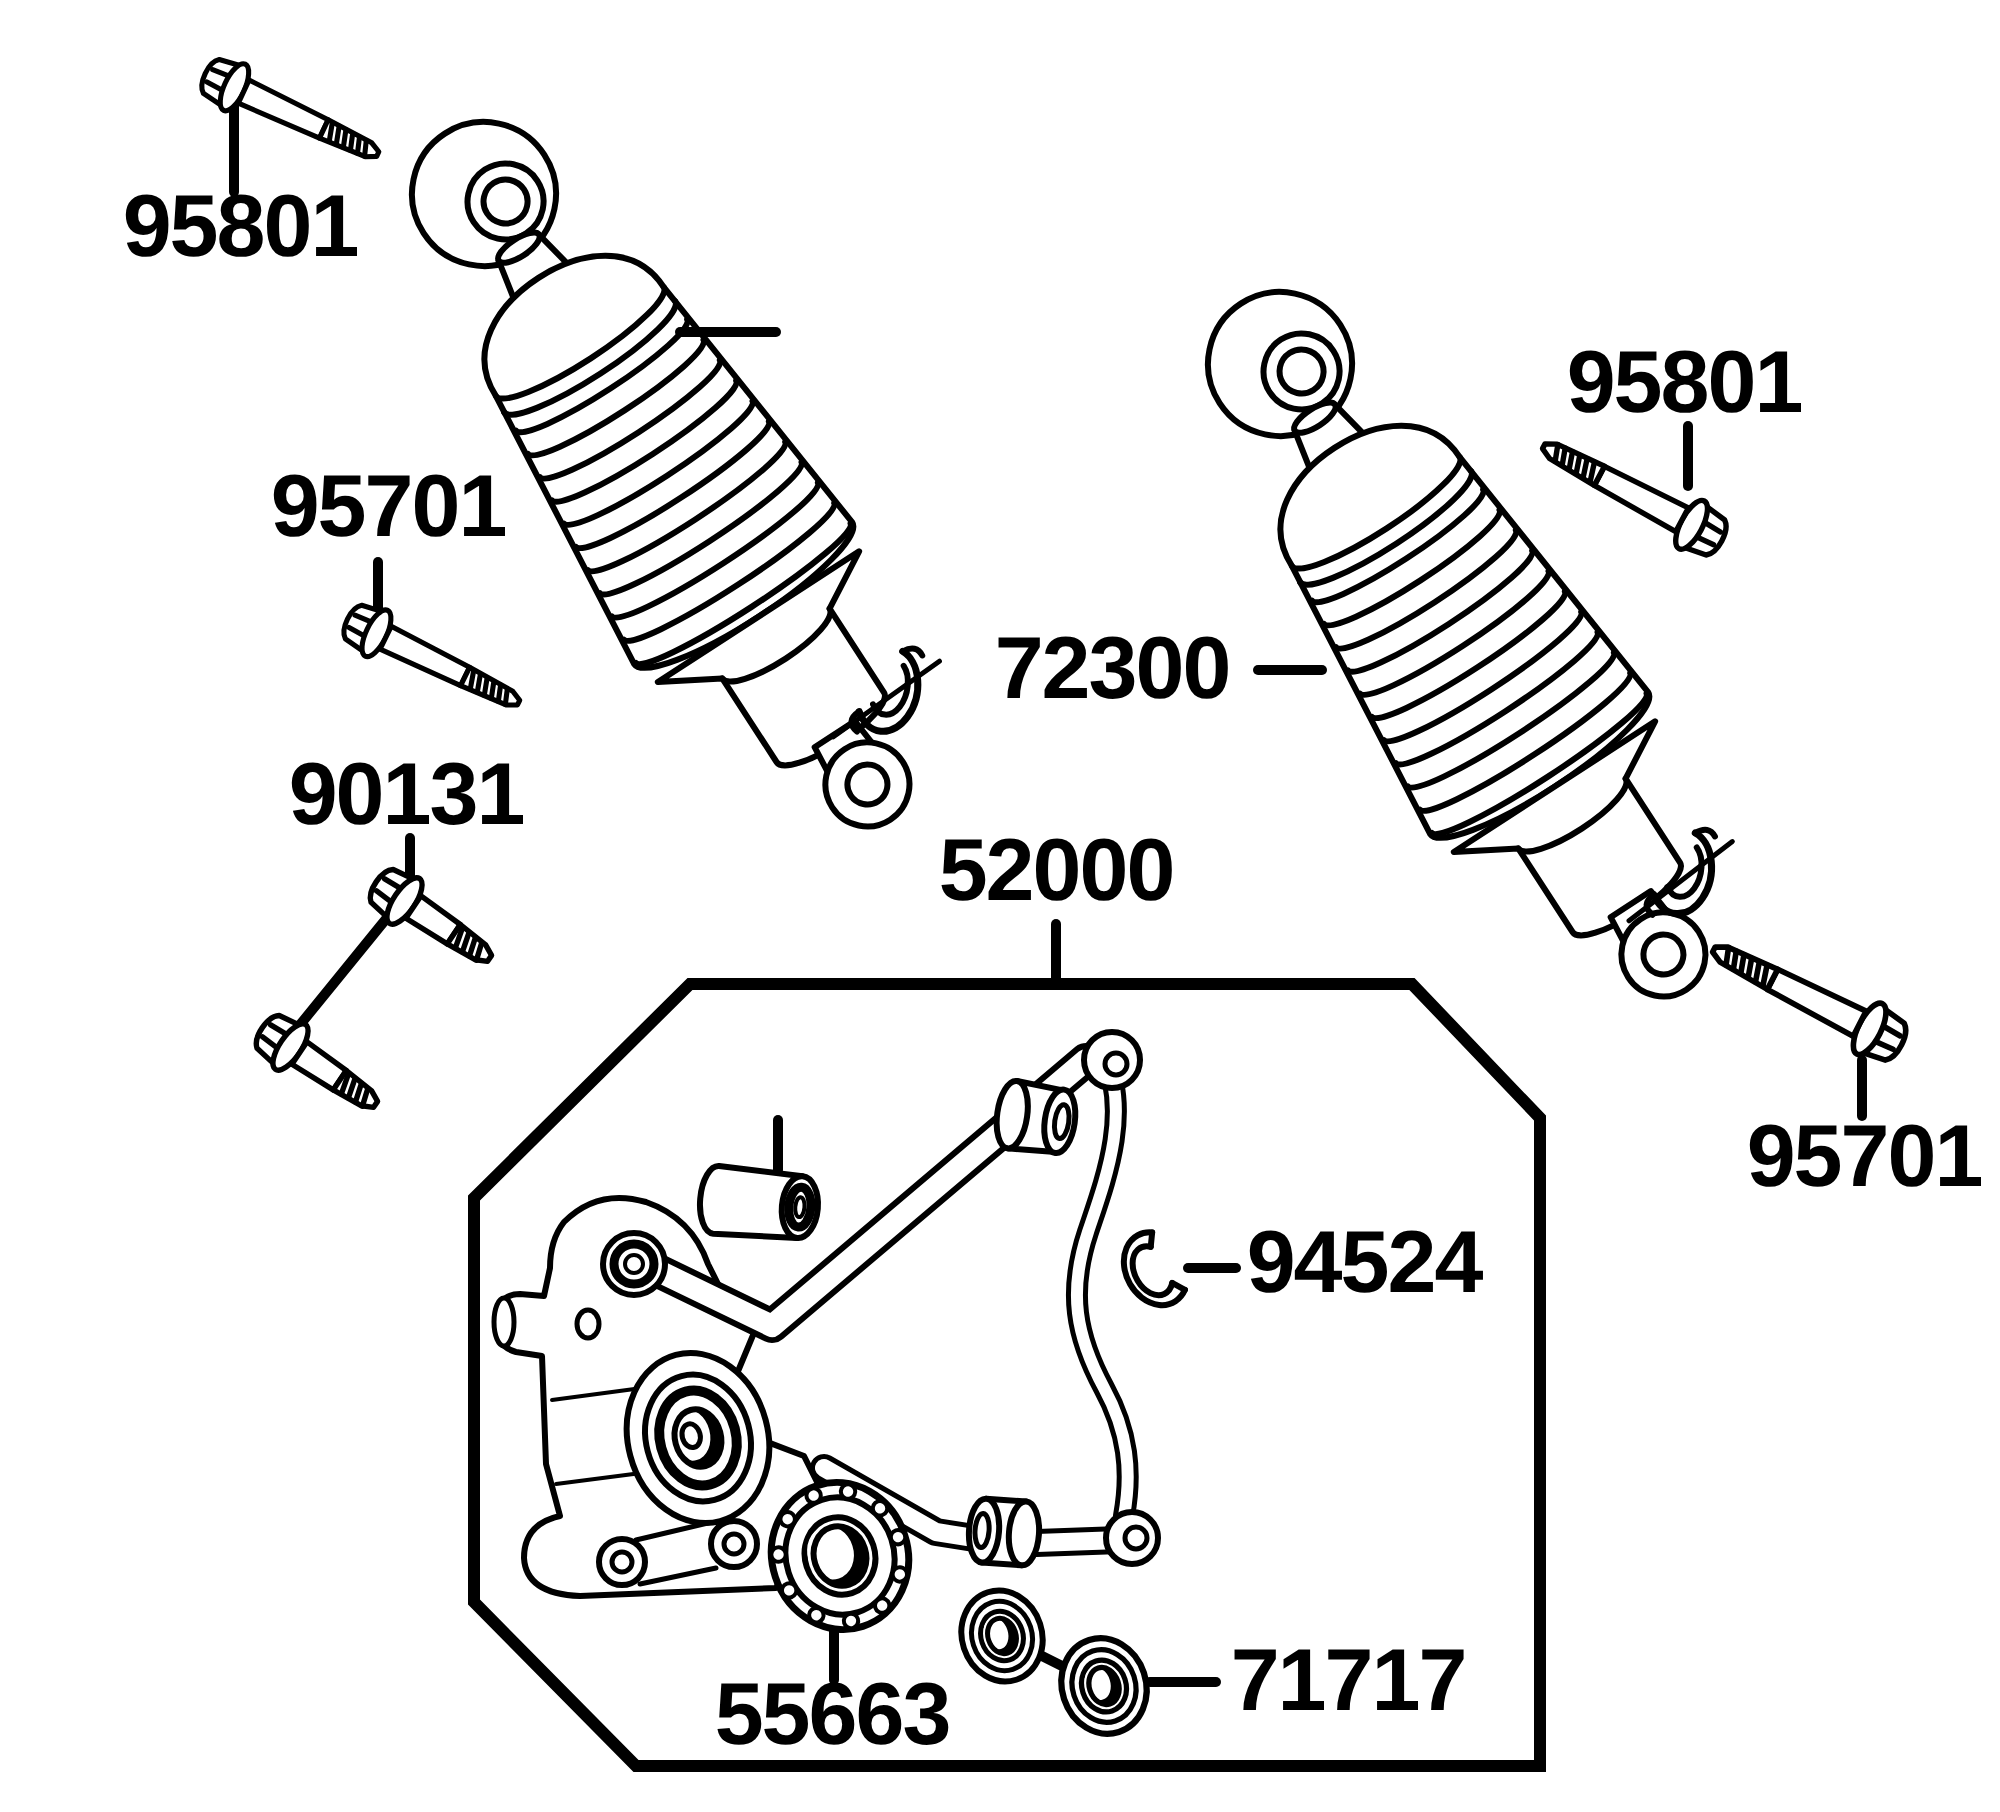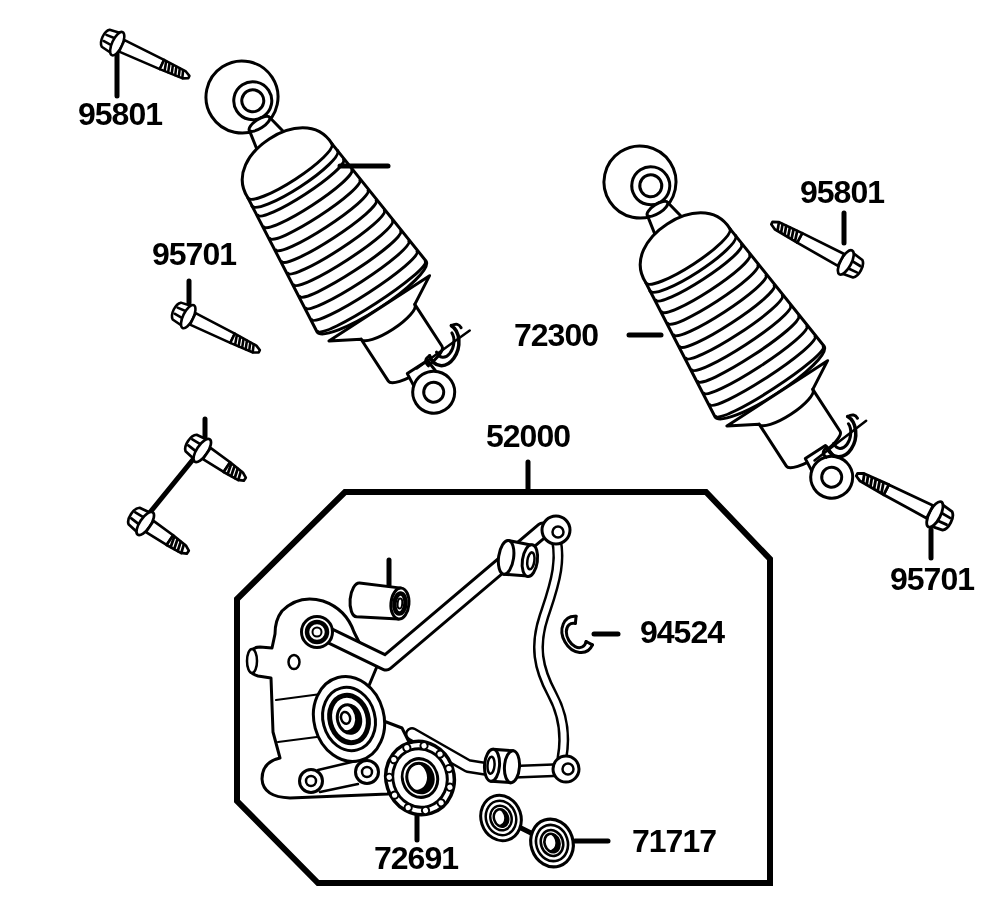--- a/index.html
+++ b/index.html
@@ -4,21 +4,21 @@
 <style>
   html,body{margin:0;padding:0;background:#ffffff;}
   #stage{position:relative;width:1000px;height:906px;background:#ffffff;overflow:hidden;
          font-family:"Liberation Sans", sans-serif;}
   #art{position:absolute;left:0;top:0;}
   .part-label{
     position:absolute;
     transform:translate(-50%,-50%);
     font-family:"Liberation Sans", sans-serif;
     font-weight:bold;
-    font-size:32px;
+    font-size:44px;
     letter-spacing:-1px;
     color:#000;
     white-space:nowrap;
     line-height:1;
     user-select:none;
   }
 </style>
 </head>
 <body>
 
@@ -235,21 +235,22 @@
   <use href="#bearing" transform="translate(420,778) rotate(-18)"></use>
 
   <line x1="513" y1="824" x2="541" y2="838" stroke="#000" stroke-width="5"></line>
   <line x1="575" y1="841" x2="608" y2="841" stroke="#000" stroke-width="5"></line>
   <use href="#seal" transform="translate(501,818) rotate(-18)"></use>
   <use href="#seal" transform="translate(552,843) rotate(-18) scale(1.05)"></use>
 </svg>
 
 <div class="part-label" style="left:120px;top:114px">95801</div>
 <div class="part-label" style="left:194px;top:254px">95701</div>
+<div class="part-label" style="left:203px;top:398px">90131</div>
 <div class="part-label" style="left:528px;top:436px">52000</div>
 <div class="part-label" style="left:682px;top:632px">94524</div>
-<div class="part-label" style="left:416px;top:858px">72691</div>
+<div class="part-label" style="left:416px;top:858px">55663</div>
 <div class="part-label" style="left:674px;top:841px">71717</div>
 <div class="part-label" style="left:556px;top:335px">72300</div>
 <div class="part-label" style="left:842px;top:192px">95801</div>
 <div class="part-label" style="left:932px;top:579px">95701</div>
 
 </div>
 
 </body></html>

